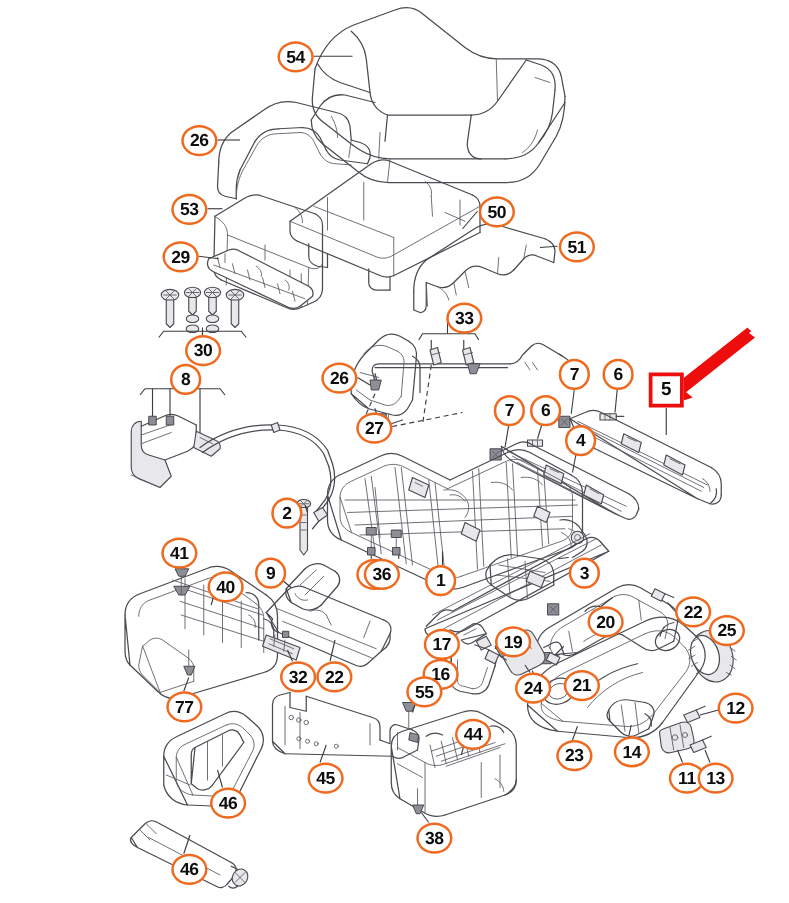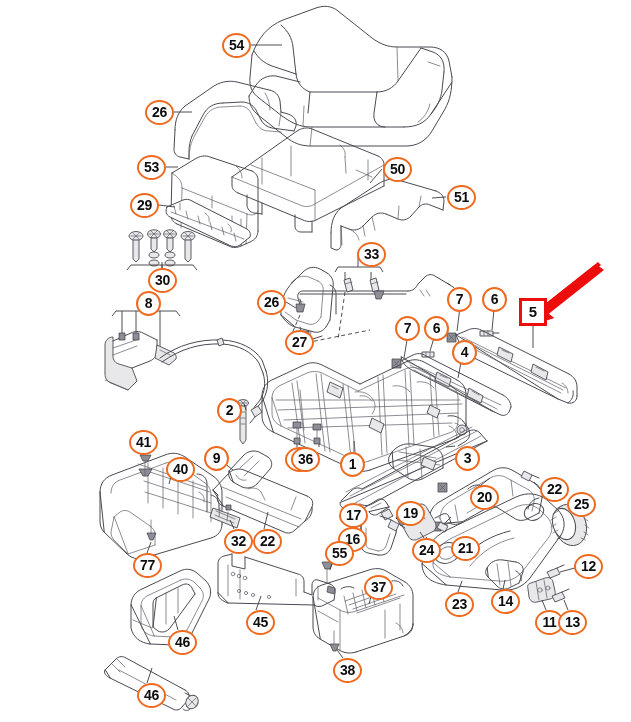--- a/index.html
+++ b/index.html
@@ -758,21 +758,21 @@
     <div class="callout" style="left:338px;top:527px">16</div>
     <div class="callout" style="left:412px;top:538px">24</div>
     <div class="callout" style="left:445px;top:592px">23</div>
     <div class="callout" style="left:574px;top:554px">12</div>
     <div class="callout" style="left:491px;top:589px">14</div>
     <div class="callout" style="left:535px;top:610px">11</div>
     <div class="callout" style="left:558px;top:610px">13</div>
     <div class="callout" style="left:224px;top:529px">32</div>
     <div class="callout" style="left:253px;top:529px">22</div>
     <div class="callout" style="left:325px;top:541px">55</div>
-    <div class="callout" style="left:364px;top:575px">37</div>
+    <div class="callout" style="left:364px;top:575px">44</div>
     <div class="callout" style="left:333px;top:658px">38</div>
     <div class="callout" style="left:246px;top:610px">45</div>
     <div class="callout" style="left:168px;top:630px">46</div>
     <div class="callout" style="left:137px;top:683px">46</div>
 
     <div class="callout-boxed" style="left:519px;top:298px">5</div>
   </div>
 
 </div>
 

